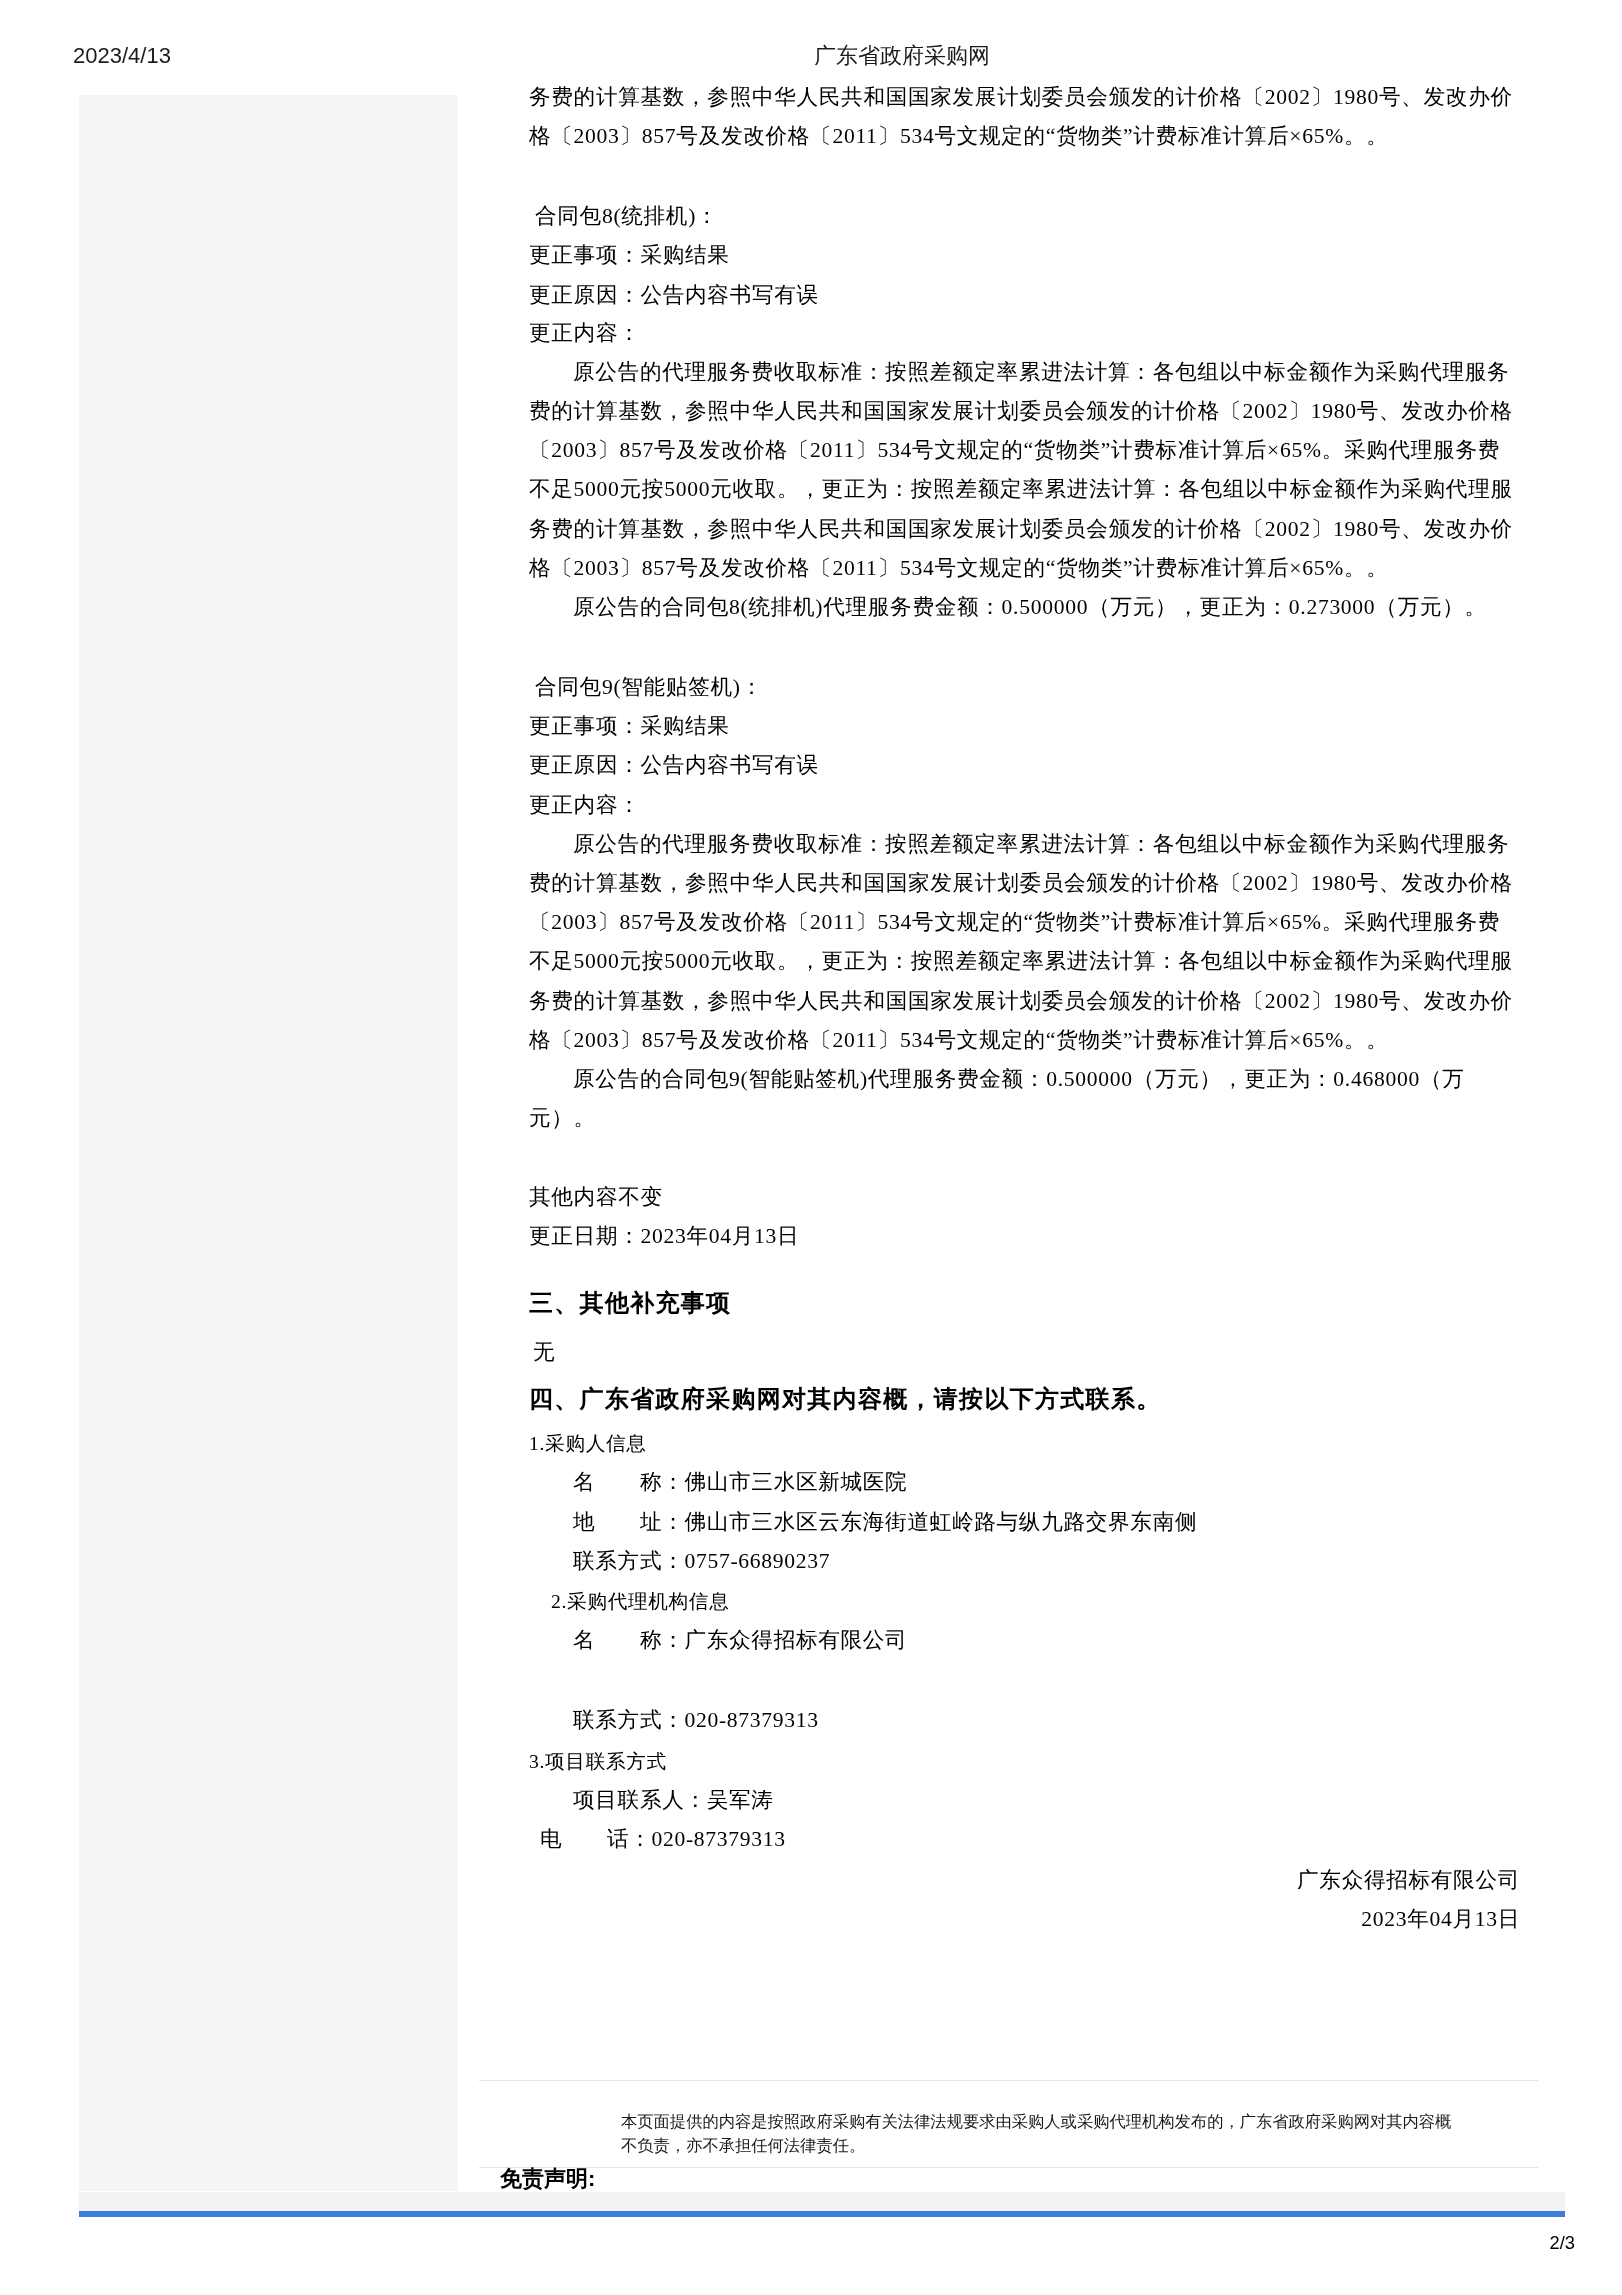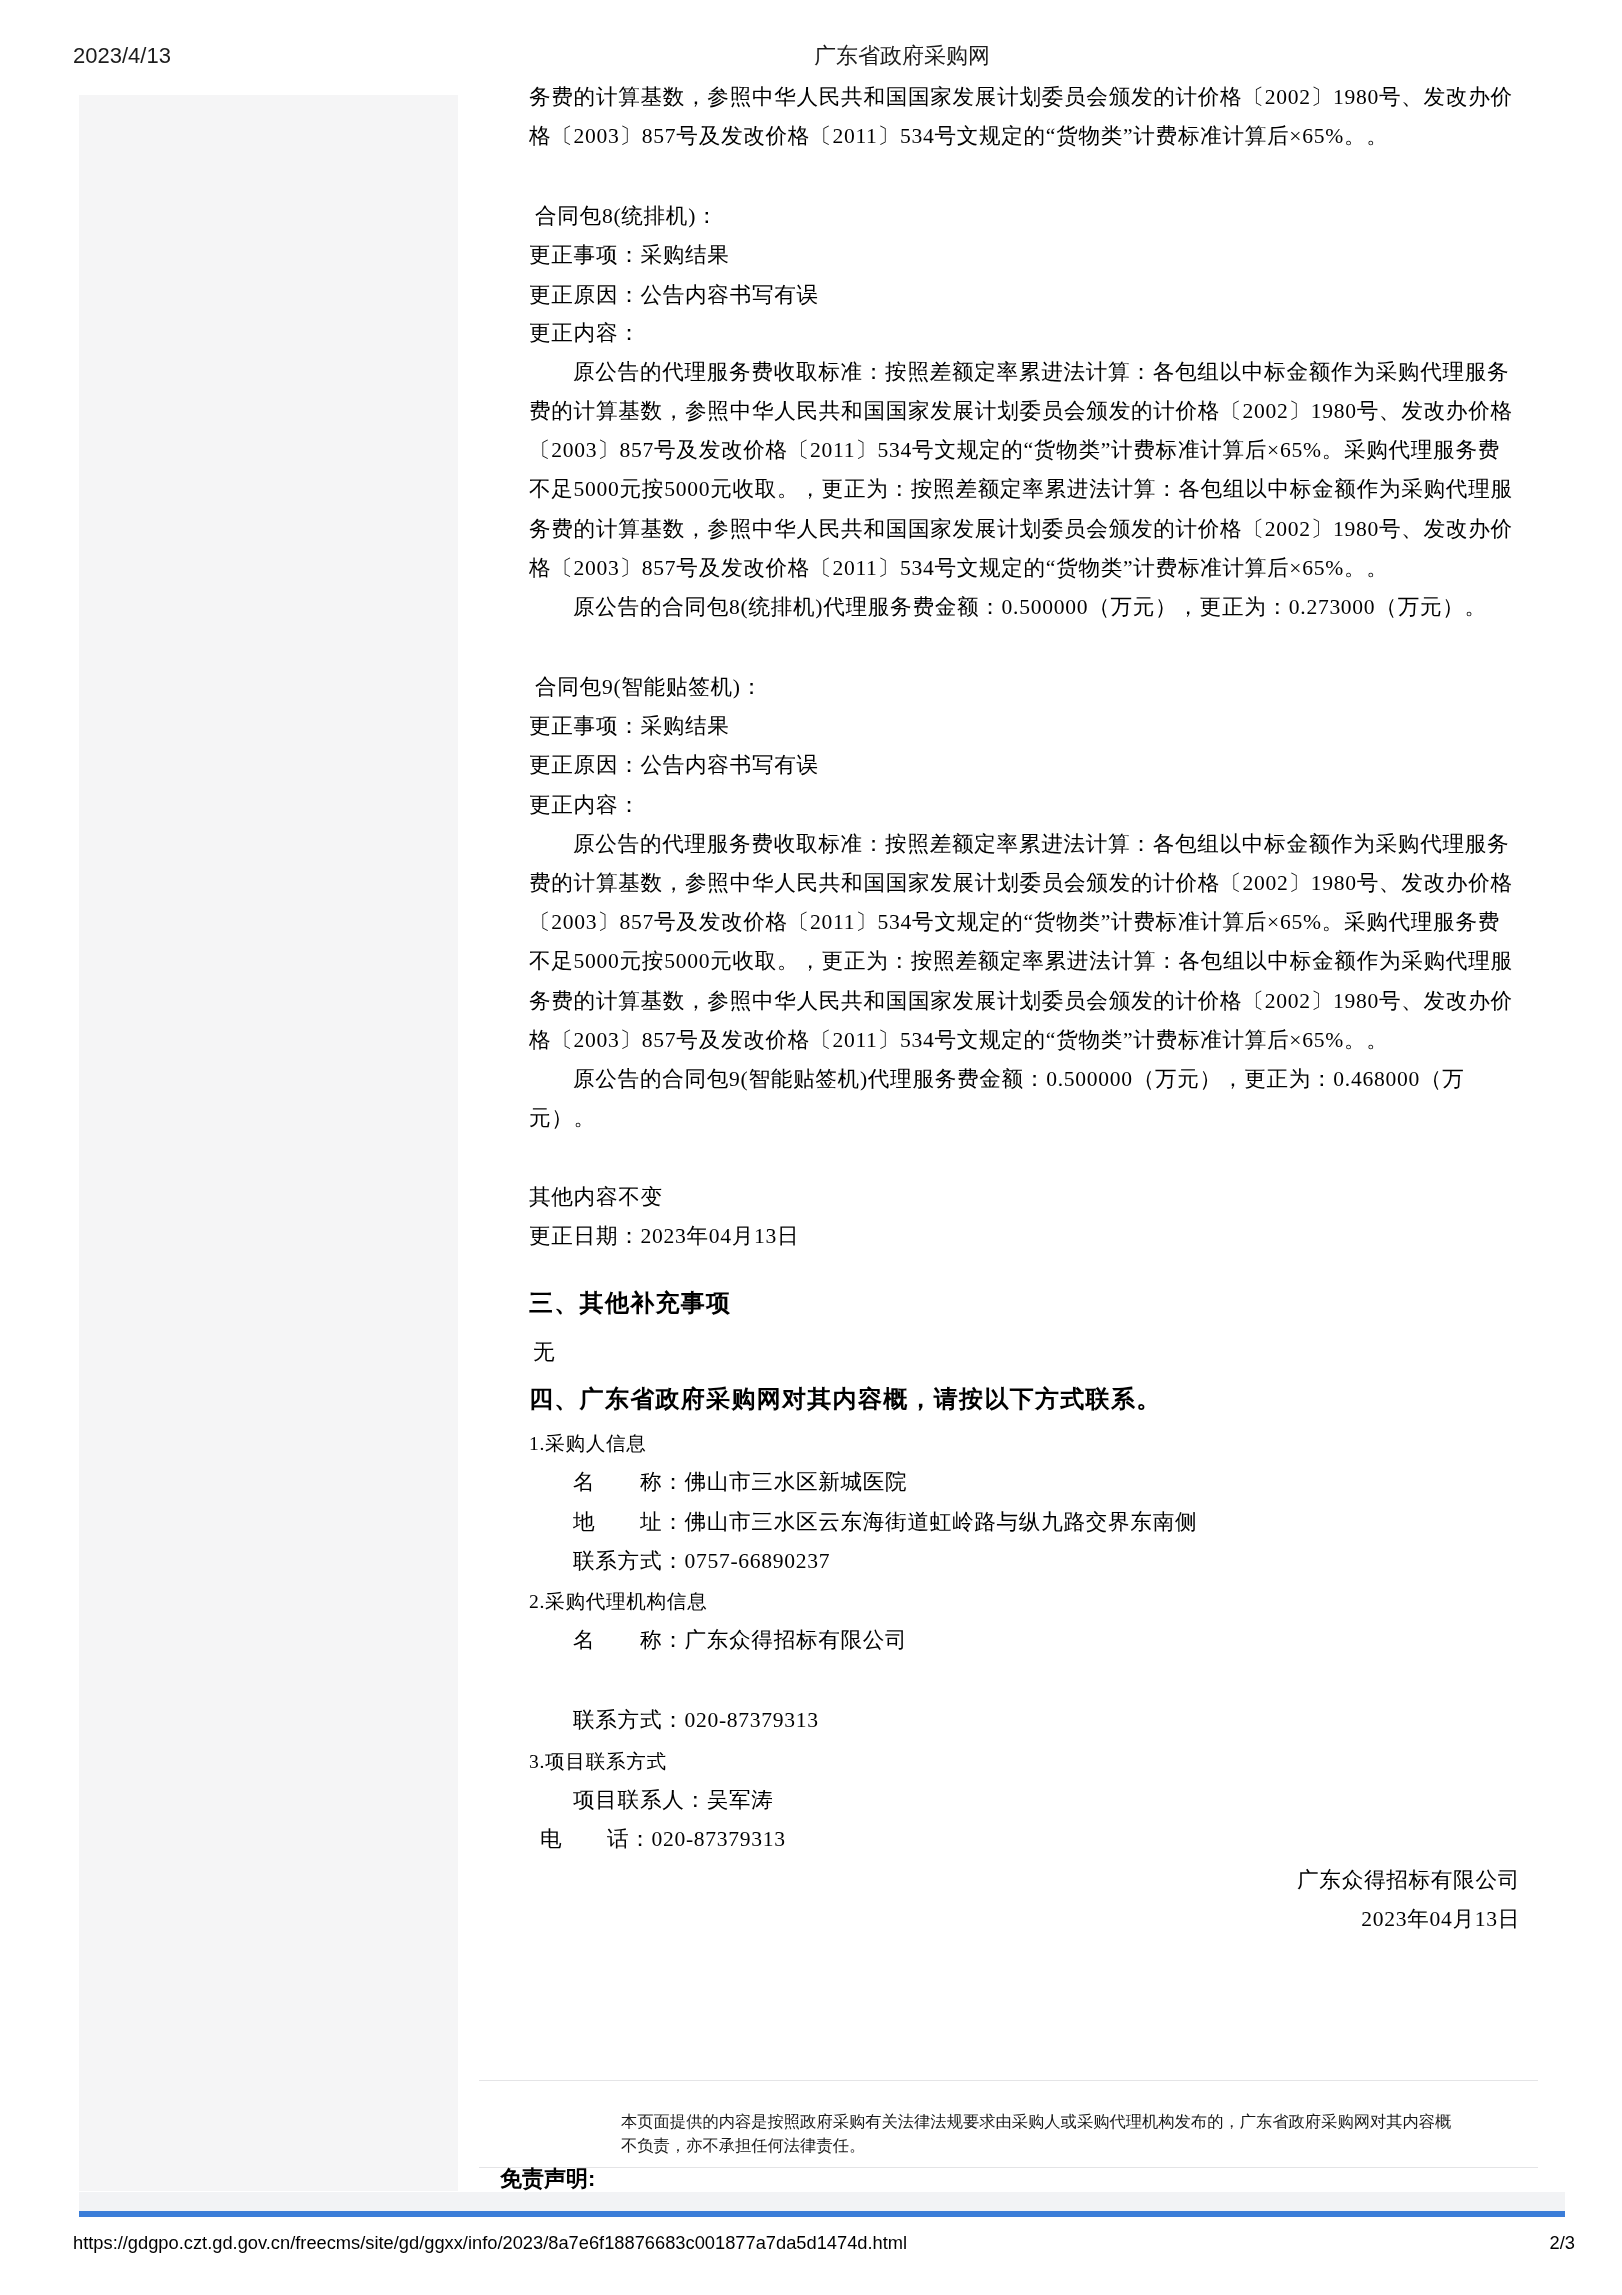--- a/index.html
+++ b/index.html
@@ -65,37 +65,36 @@
   <div class="line heading" style="left:489px;top:1290px;">三、其他补充事项</div>
   <div class="line" style="left:533px;top:1339px;">无</div>
 
   <div class="line heading" style="left:489px;top:1386px;">四、广东省政府采购网对其内容概，请按以下方式联系。</div>
 
   <div class="line subhead" style="left:529px;top:1431px;">1.采购人信息</div>
   <div class="line" style="left:573px;top:1469px;">名　　称：佛山市三水区新城医院</div>
   <div class="line" style="left:573px;top:1509px;">地　　址：佛山市三水区云东海街道虹岭路与纵九路交界东南侧</div>
   <div class="line" style="left:573px;top:1548px;">联系方式：0757-66890237</div>
 
-  <div class="line subhead" style="left:529px;top:1589px;text-align:right;">2.采购代理机构信息</div>
+  <div class="line subhead" style="left:551px;top:1589px;text-align:right;">2.采购代理机构信息</div>
   <div class="line" style="left:573px;top:1627px;">名　　称：广东众得招标有限公司</div>
   <div class="line" style="left:573px;top:1707px;">联系方式：020-87379313</div>
 
   <div class="line subhead" style="left:529px;top:1749px;">3.项目联系方式</div>
   <div class="line" style="left:573px;top:1787px;">项目联系人：吴军涛</div>
   <div class="line" style="left:540px;top:1826px;">电　　话：020-87379313</div>
 
   <div class="line sig" style="top:1867px;">广东众得招标有限公司</div>
   <div class="line sig" style="top:1906px;">2023年04月13日</div>
 
   <div class="disc-box">
     <div class="disc-label sans">免责声明:</div>
     <div class="disc-line sans" style="top:31px;">本页面提供的内容是按照政府采购有关法律法规要求由采购人或采购代理机构发布的，广东省政府采购网对其内容概</div>
     <div class="disc-line sans" style="top:55px;">不负责，亦不承担任何法律责任。</div>
   </div>
 
   <div class="foot-band"></div>
   <div class="foot-bar"></div>
 
-  <div class="url sans">https://gdgpo.czt.gd.gov.cn/freecms/site/gd/ggxx/info/2023/8a7e6f18876683c001877a7da5d1474d.html</div>
   <div class="pagenum sans">2/3</div>
 
 </div>
 
 
 </body></html>

